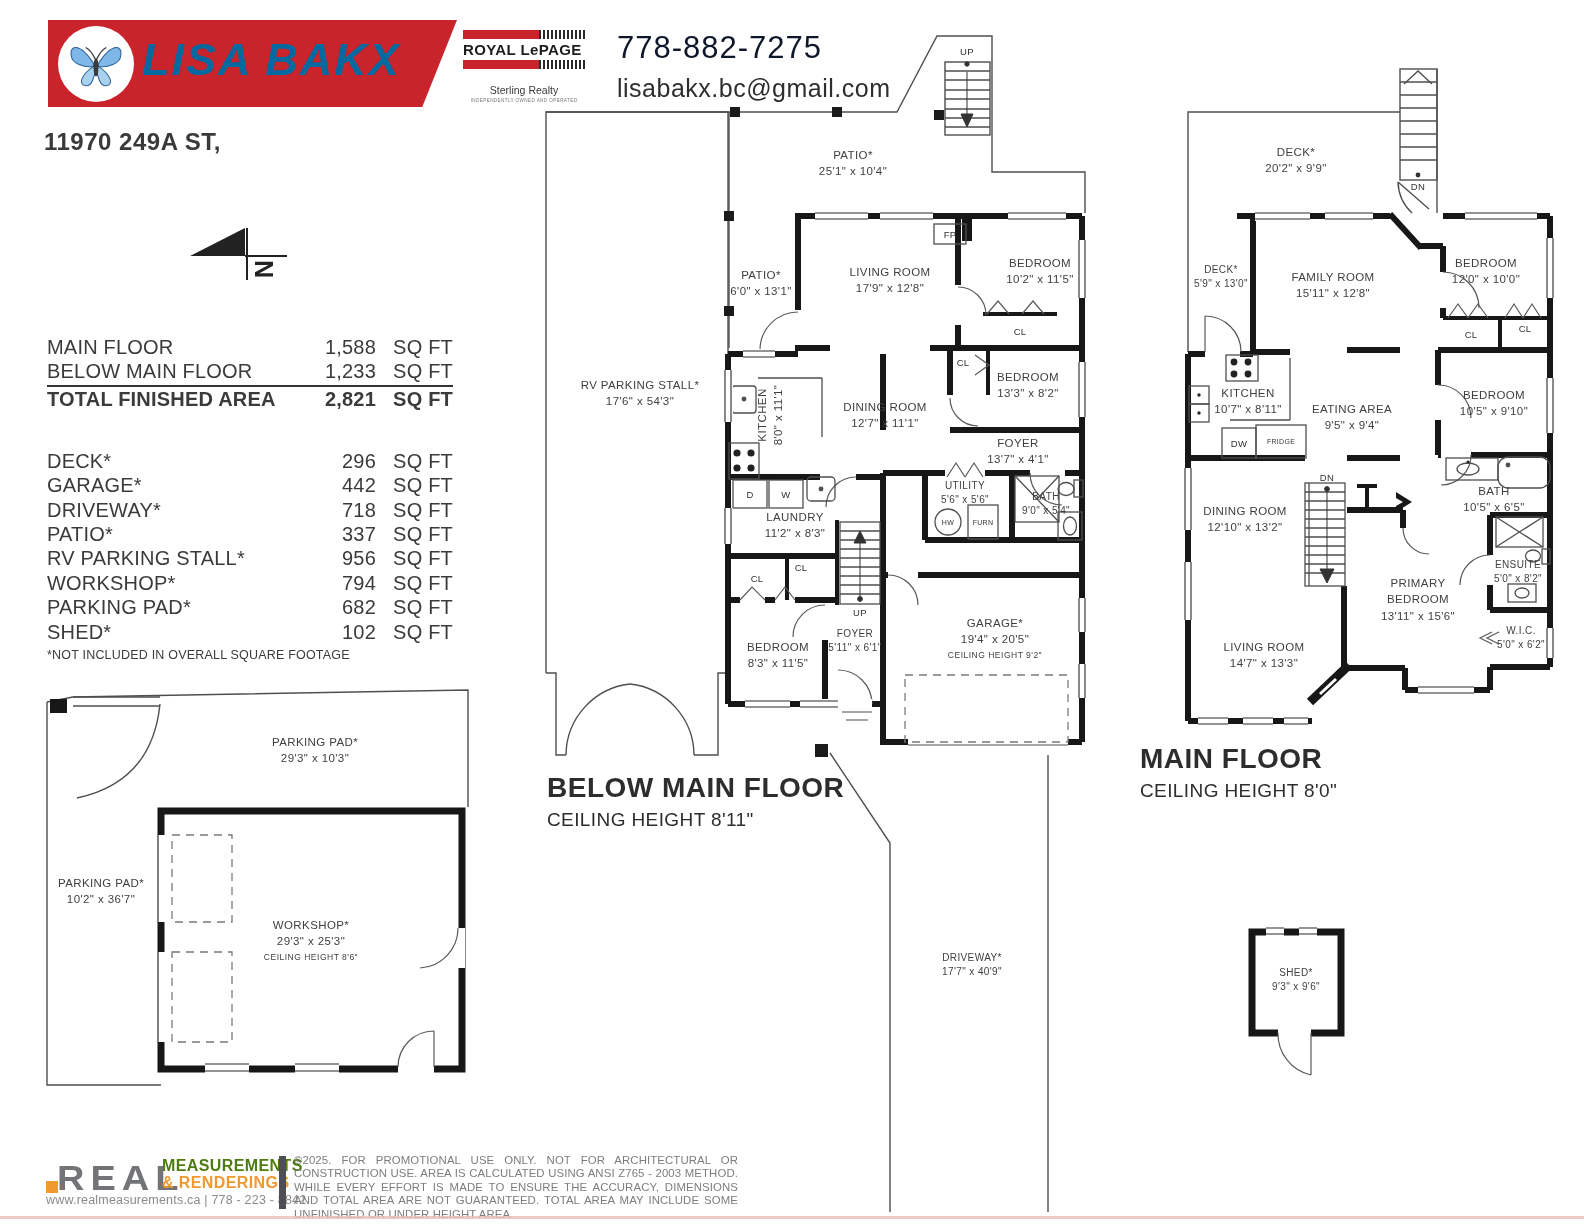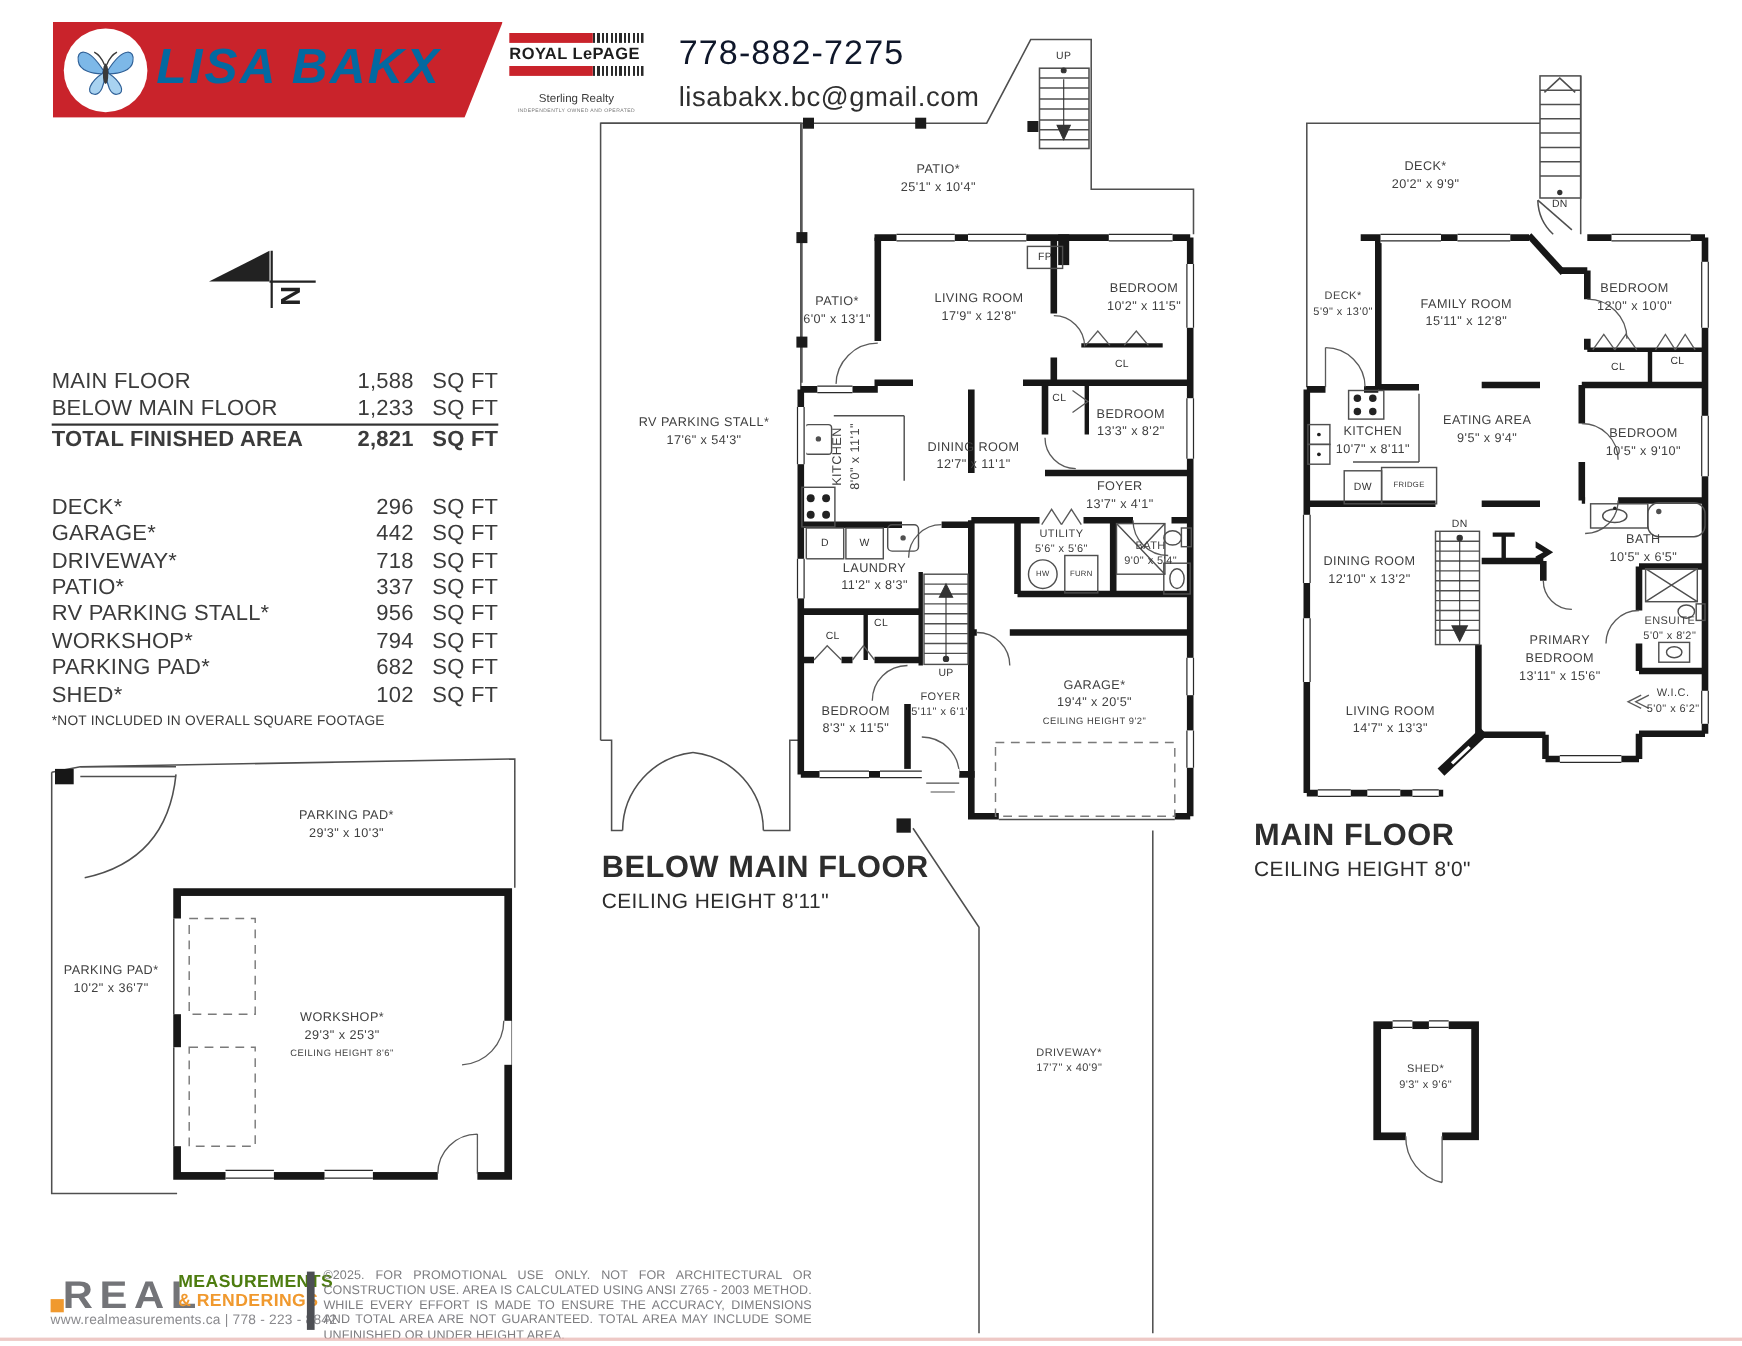--- a/index.html
+++ b/index.html
@@ -23,21 +23,21 @@
   .email{position:absolute;left:617px;top:74px;font-size:25px;color:#2e2e2e;letter-spacing:.5px;}
   .address{position:absolute;left:44px;top:126px;font-size:24px;font-weight:bold;color:#3a3a3a;
            line-height:1.3;letter-spacing:.5px;}
   .north-n{position:absolute;left:263px;top:269px;transform:translate(-50%,-50%) rotate(90deg);
            font-size:25px;font-weight:bold;color:#222;}
   
   .atable{position:absolute;left:47px;top:336px;width:406px;font-size:20px;color:#3b3b3b;letter-spacing:.2px;}
   .trow{display:flex;align-items:baseline;height:24.4px;}
   .tlabel{flex:1;text-align:left;}
   .tval{width:74px;text-align:right;}
-  .tunit{width:60px;margin-left:17px;text-align:center;}
+  .tunit{width:60px;margin-left:17px;text-align:right;}
   .trow.total{font-weight:bold;border-top:2px solid #333;height:27px;padding-top:1px;}
   .tspacer{height:35px;}
   .footnote{font-size:12.5px;color:#3b3b3b;margin-top:3px;letter-spacing:.2px;}
   
   .rm{position:absolute;transform:translate(-50%,-50%);text-align:center;
       font-size:11.5px;line-height:1.42;color:#3f3f3f;letter-spacing:.4px;white-space:nowrap;}
   .rm .nt{display:block;font-size:8.5px;letter-spacing:.5px;margin-top:1px;}
   .rm.rot{transform:translate(-50%,-50%) rotate(-90deg);}
   .rm.wrap{white-space:normal;width:84px;}
   .rm.sm{font-size:10px;line-height:1.4;}
@@ -389,20 +389,21 @@
     <div class="rlp-bar">
         <div class="solid"></div>
         <div class="stripes"></div>
       </div>
     <div class="rlp-div">Sterling Realty</div>
     <div class="rlp-tag">INDEPENDENTLY OWNED AND OPERATED</div>
   </div>
   <div class="phone">778-882-7275</div>
   <div class="email">lisabakx.bc@gmail.com</div>
   <div class="address">
+    <div>11970 249A ST,</div>
   </div>
   <div class="north-n">N</div>
 
   <div class="atable">
     <div class="trow">
         <span class="tlabel">MAIN FLOOR</span>
         <span class="tval">1,588</span>
         <span class="tunit">SQ FT</span>
       </div>
     <div class="trow">
@@ -486,21 +487,21 @@
   <div class="tag tiny" style="left:948px;top:522px">HW</div>
   <div class="tag tiny" style="left:983px;top:522px">FURN</div>
   <div class="tag" style="left:967px;top:51px">UP</div>
   <div class="tag" style="left:860px;top:612px">UP</div>
 
   <div class="rm" style="left:1296px;top:160px"><span>DECK*</span><br><span class="dm">20'2" x 9'9"</span></div>
   <div class="rm sm" style="left:1221px;top:277px"><span>DECK*</span><br><span class="dm">5'9" x 13'0"</span></div>
   <div class="rm" style="left:1333px;top:285px"><span>FAMILY ROOM</span><br><span class="dm">15'11" x 12'8"</span></div>
   <div class="rm" style="left:1486px;top:271px"><span>BEDROOM</span><br><span class="dm">12'0" x 10'0"</span></div>
   <div class="rm" style="left:1248px;top:401px"><span>KITCHEN</span><br><span class="dm">10'7" x 8'11"</span></div>
-  <div class="rm" style="left:1352px;top:391px"><span>EATING AREA</span><br><span class="dm">9'5" x 9'4"</span></div>
+  <div class="rm" style="left:1352px;top:417px"><span>EATING AREA</span><br><span class="dm">9'5" x 9'4"</span></div>
   <div class="rm" style="left:1494px;top:403px"><span>BEDROOM</span><br><span class="dm">10'5" x 9'10"</span></div>
   <div class="rm" style="left:1245px;top:519px"><span>DINING ROOM</span><br><span class="dm">12'10" x 13'2"</span></div>
   <div class="rm" style="left:1494px;top:499px"><span>BATH</span><br><span class="dm">10'5" x 6'5"</span></div>
   <div class="rm wrap" style="left:1418px;top:599px"><span>PRIMARY BEDROOM</span><br><span class="dm">13'11" x 15'6"</span></div>
   <div class="rm sm" style="left:1518px;top:572px"><span>ENSUITE</span><br><span class="dm">5'0" x 8'2"</span></div>
   <div class="rm sm" style="left:1521px;top:638px"><span>W.I.C.</span><br><span class="dm">5'0" x 6'2"</span></div>
   <div class="rm" style="left:1264px;top:655px"><span>LIVING ROOM</span><br><span class="dm">14'7" x 13'3"</span></div>
 
   <div class="tag" style="left:1471px;top:334px">CL</div>
   <div class="tag" style="left:1525px;top:328px">CL</div>

